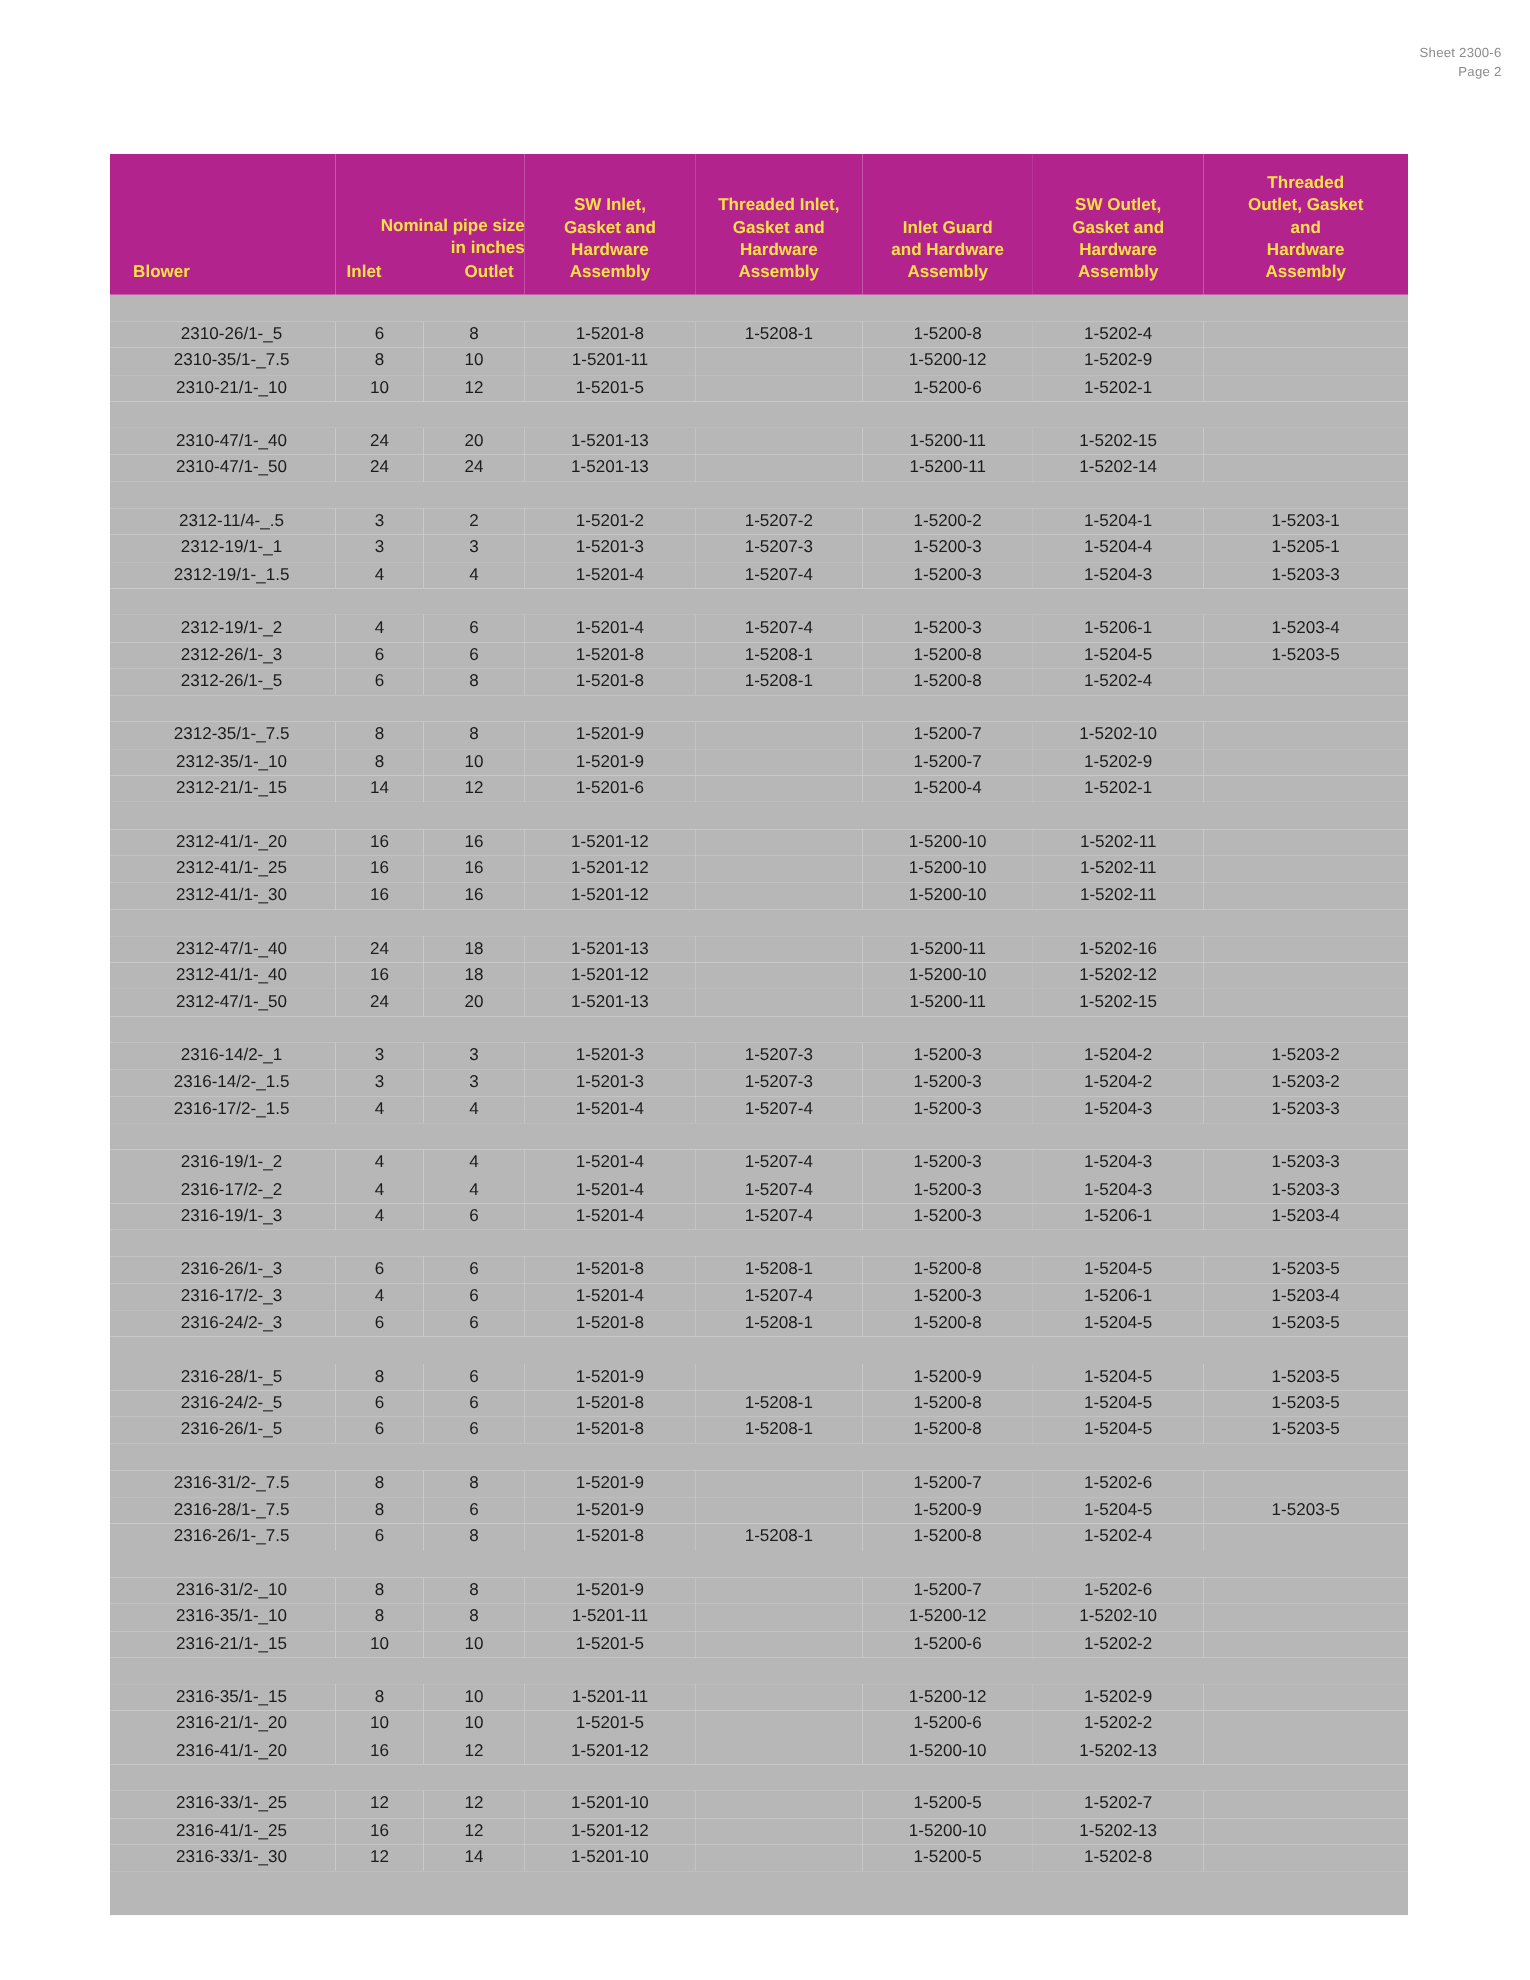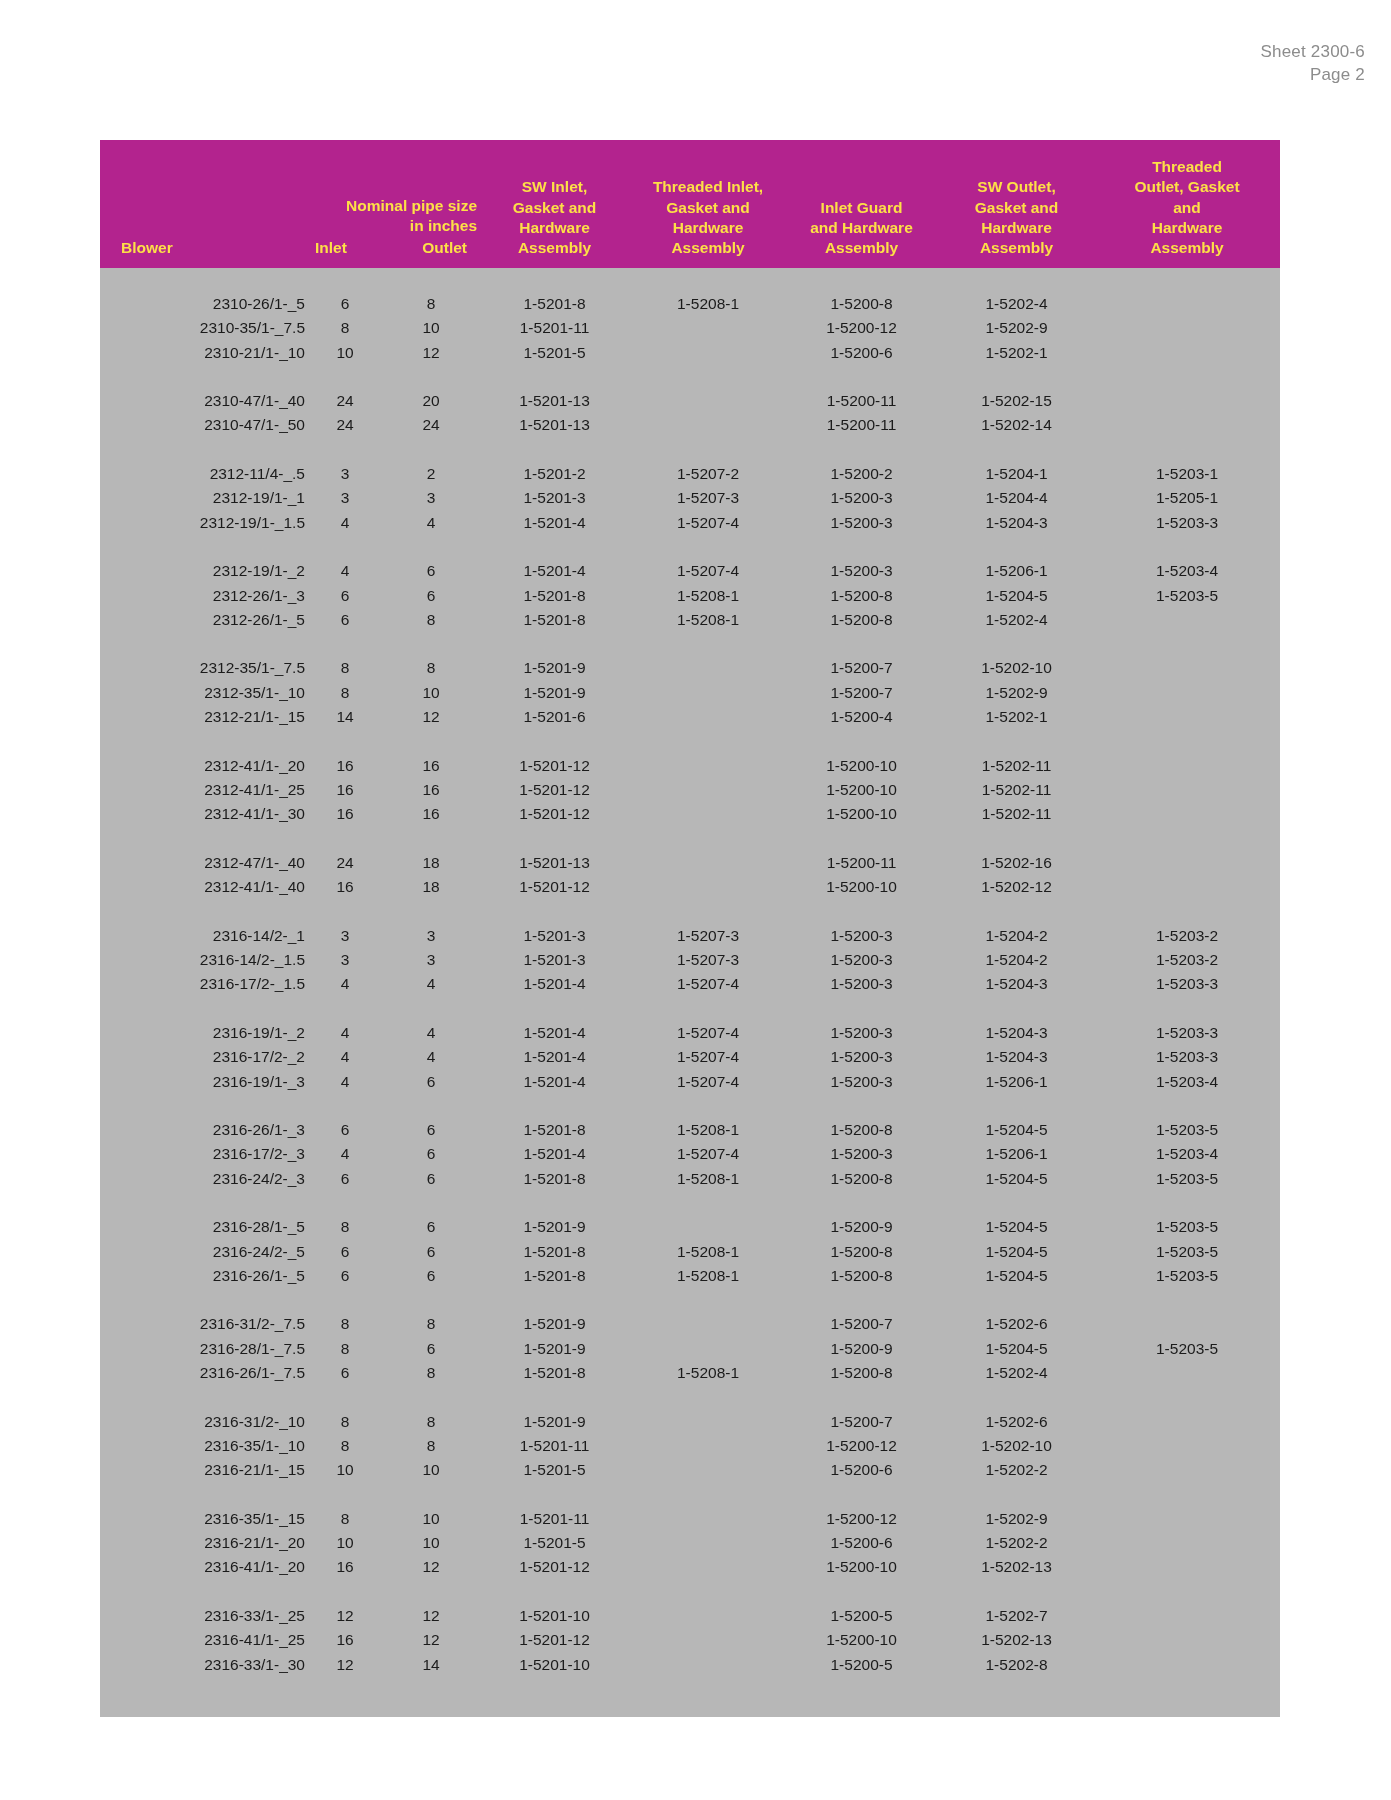--- a/index.html
+++ b/index.html
@@ -15,21 +15,21 @@
     overflow: hidden;
   }
 
   
   .page-header {
     position: absolute;
     top: 40px;
     right: 26px;
     text-align: right;
     color: #8c8c8c;
-    font-size: 17px;
+    font-size: 12px;
     line-height: 1.38;
     letter-spacing: .2px;
   }
 
   
   .table-wrap {
     position: absolute;
     left: 100px;
     top: 140px;
     width: 1180px;
@@ -80,21 +80,21 @@
   tbody td {
     font-size: 15.5px;
     color: #1b1b1b;
     padding: 0;
     height: 24.3px;
     line-height: 24.3px;
     text-align: center;
     white-space: nowrap;
   }
   tbody td.c-blower {
-    text-align: right;
+    text-align: center;
     padding-left: 16px;
   }
   tr.spacer td {
     height: 24.3px;
     line-height: 24.3px;
   }
   tr.pad-top td { height: 24px; }
   tr.pad-bot td { height: 40px; }
 
   
@@ -377,20 +377,30 @@
         <tr>
           <td class="c-blower">2312-41/1-_40</td>
           <td>16</td>
           <td>18</td>
           <td>1-5201-12</td>
           <td></td>
           <td>1-5200-10</td>
           <td>1-5202-12</td>
           <td></td>
         </tr>
+        <tr>
+          <td class="c-blower">2312-47/1-_50</td>
+          <td>24</td>
+          <td>20</td>
+          <td>1-5201-13</td>
+          <td></td>
+          <td>1-5200-11</td>
+          <td>1-5202-15</td>
+          <td></td>
+        </tr>
         <tr class="spacer">
           <td colspan="8">&nbsp;</td>
         </tr>
         <tr>
           <td class="c-blower">2316-14/2-_1</td>
           <td>3</td>
           <td>3</td>
           <td>1-5201-3</td>
           <td>1-5207-3</td>
           <td>1-5200-3</td>

